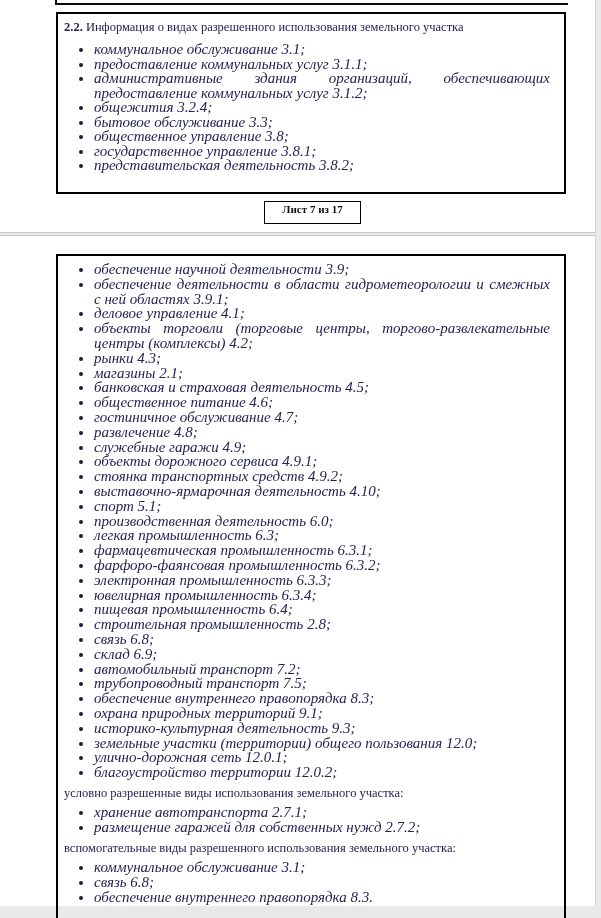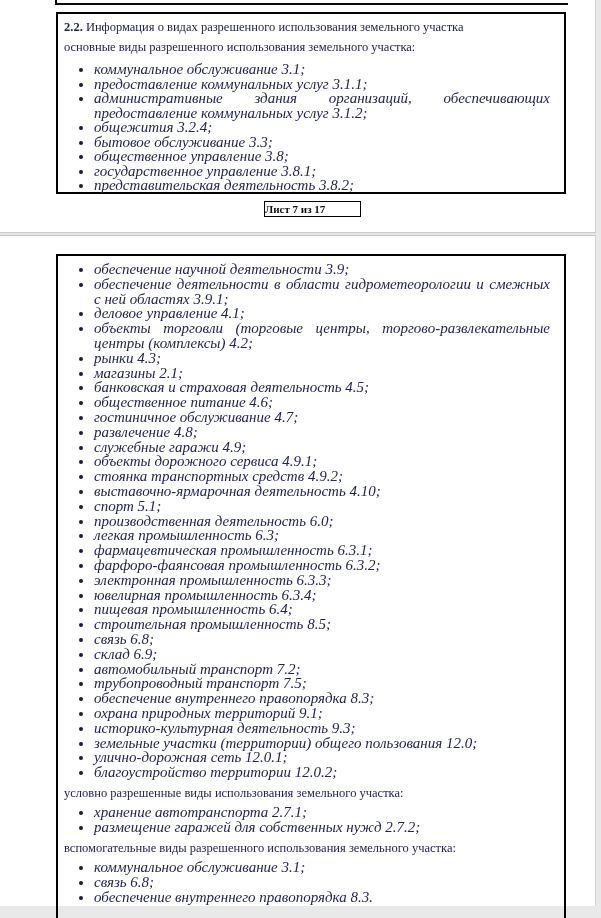--- a/index.html
+++ b/index.html
@@ -37,36 +37,35 @@
     text-align:justify;
     padding-right:2px;
   }
   li::marker{color:#1a1a3a;font-style:normal;}
   .list-p1{margin-top:5px;}
   .list-p1 li{line-height:14.5px;}
   .list-main li{line-height:14.8px;}
   .list-sub{margin-top:2px;}
   .list-sub li{line-height:15px;}
   .footer-badge{
-    position:absolute;top:201px;left:264px;width:97px;height:16px;
+    position:absolute;top:201px;left:264px;width:97px;height:23px;
     border:1px solid #000;box-sizing:border-box;
-    font-weight:bold;font-size:11px;line-height:15px;
+    text-align:center;font-weight:bold;font-size:11px;line-height:15px;
     color:#111;
   }
 </style>
 </head>
 <body>
 
 <div class="page page1">
   <div class="remnant-stub"></div>
   <div class="remnant-line"></div>
 
   <div class="content-box box1">
     <p class="h-line"><b>2.2.</b><span> Информация о видах разрешенного использования земельного участка</span></p>
-    <p class="h-line">основные виды разрешенного использования земельного участка:</p>
     <ul class="list-p1">
         <li>коммунальное обслуживание 3.1;</li>
         <li>предоставление коммунальных услуг 3.1.1;</li>
         <li>административные здания организаций, обеспечивающих предоставление коммунальных услуг 3.1.2;</li>
         <li>общежития 3.2.4;</li>
         <li>бытовое обслуживание 3.3;</li>
         <li>общественное управление 3.8;</li>
         <li>государственное управление 3.8.1;</li>
         <li>представительская деятельность 3.8.2;</li>
       </ul>
@@ -93,21 +92,21 @@
         <li>стоянка транспортных средств 4.9.2;</li>
         <li>выставочно-ярмарочная деятельность 4.10;</li>
         <li>спорт 5.1;</li>
         <li>производственная деятельность 6.0;</li>
         <li>легкая промышленность 6.3;</li>
         <li>фармацевтическая промышленность 6.3.1;</li>
         <li>фарфоро-фаянсовая промышленность 6.3.2;</li>
         <li>электронная промышленность 6.3.3;</li>
         <li>ювелирная промышленность 6.3.4;</li>
         <li>пищевая промышленность 6.4;</li>
-        <li>строительная промышленность 8.5;</li>
+        <li>строительная промышленность 2.8;</li>
         <li>связь 6.8;</li>
         <li>склад 6.9;</li>
         <li>автомобильный транспорт 7.2;</li>
         <li>трубопроводный транспорт 7.5;</li>
         <li>обеспечение внутреннего правопорядка 8.3;</li>
         <li>охрана природных территорий 9.1;</li>
         <li>историко-культурная деятельность 9.3;</li>
         <li>земельные участки (территории) общего пользования 12.0;</li>
         <li>улично-дорожная сеть 12.0.1;</li>
         <li>благоустройство территории 12.0.2;</li>

